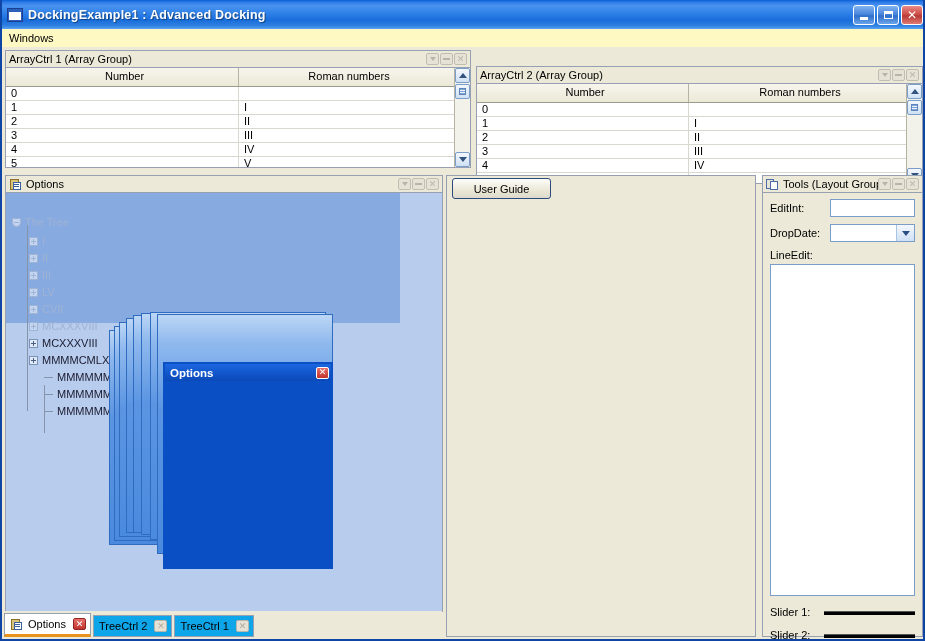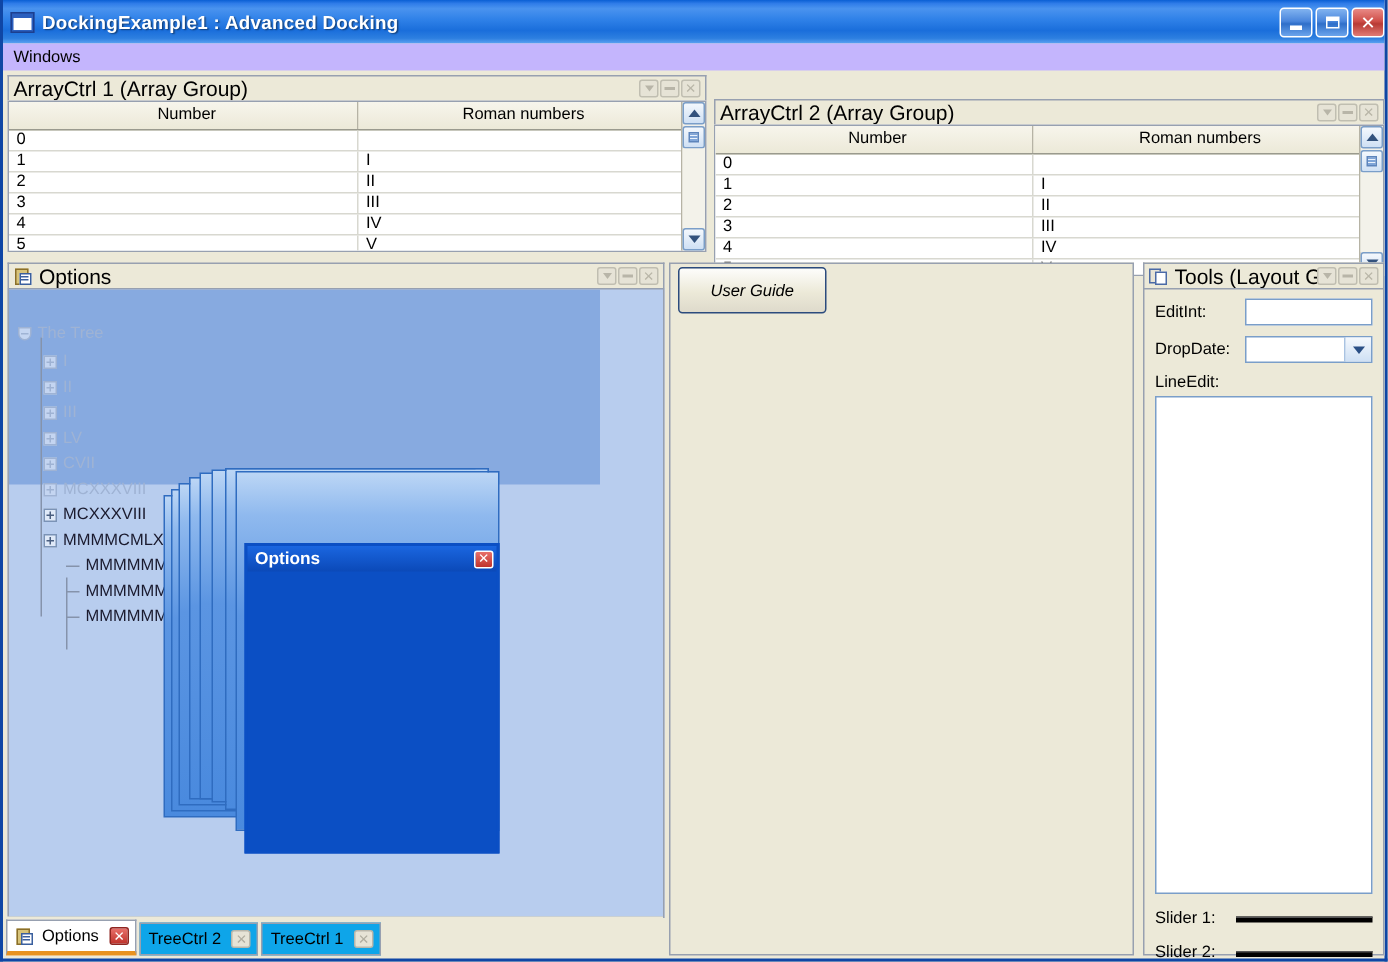--- a/index.html
+++ b/index.html
@@ -22,30 +22,30 @@
   .tb-btns{margin-left:auto;display:flex;align-items:center;gap:2px;padding-right:4px;}
   .tb-btn{width:22px;height:20px;border:1px solid #ffffff;border-radius:3px;box-sizing:border-box;
      display:flex;align-items:center;justify-content:center;position:relative;
      background:linear-gradient(to bottom,#81b3f0,#4a86dc 45%,#2f6fc9 55%,#6ba4ec);}
   .tb-btn.close{background:linear-gradient(to bottom,#e88a86,#cf4f49 45%,#b83a34 55%,#e07a74);}
   .gl-min{display:block;width:8px;height:3px;background:#fff;margin-top:7px;}
   .gl-max{display:block;width:9px;height:8px;border:1.5px solid #fff;border-top-width:3px;box-sizing:border-box;}
   .gl-x{color:#fff;font-size:12px;font-weight:bold;line-height:1;}
 
   
-  .menubar{position:absolute;left:0;top:29px;width:921px;height:18px;background:#c4b5fd;
+  .menubar{position:absolute;left:0;top:29px;width:921px;height:18px;background:#fef9c3;
      display:flex;align-items:center;}
   .menu-item{padding:1px 7px;font-size:11px;color:#000;}
 
   
   .panel{position:absolute;box-sizing:border-box;background:#ece9d8;}
   .panel-cap{height:17px;background:#ece9d8;display:flex;align-items:center;
      border:1px solid #97a0b0;border-bottom:none;box-sizing:border-box;}
   .cap-ico{width:14px;height:13px;margin-left:3px;margin-right:3px;flex:0 0 auto;position:relative;}
-  .cap-title{font-size:14px;color:#000;white-space:nowrap;overflow:hidden;flex:1 1 auto;padding-left:3px;}
+  .cap-title{font-size:11px;color:#000;white-space:nowrap;overflow:hidden;flex:1 1 auto;padding-left:3px;}
   .cap-btns{display:flex;gap:1px;padding-right:3px;flex:0 0 auto;}
   .cbtn{width:13px;height:12px;border:1px solid #b9b7ab;background:#e6e3d6;border-radius:2px;
      box-sizing:border-box;display:flex;align-items:center;justify-content:center;opacity:.85;}
   .cbtn span{display:block;}
   .cb-dn{width:0;height:0;border-left:3.5px solid transparent;border-right:3.5px solid transparent;border-top:4px solid #b0ada0;}
   .cb-dash{width:7px;height:2px;background:#b0ada0;}
   .cb-x{font-size:9px;color:#b0ada0;font-weight:bold;line-height:1;}
 
   
   .tblwrap{border:1px solid #97a0b0;background:#fff;position:absolute;box-sizing:border-box;display:flex;}
@@ -394,21 +394,21 @@
   </div>
 
   <div class="dlg" style="left:161px;top:362px;width:170px;height:207px;">
     <div class="dlg-cap">
       <div class="dlg-title">Options</div>
       <div class="dlg-x">✕</div>
     </div>
   </div>
 
   <div class="work" style="left:444px;top:175px;width:310px;height:462px;"></div>
-  <div class="btn" style="left:450px;top:178px;width:99px;height:31px;font-style:italic;">User Guide</div>
+  <div class="btn" style="left:450px;top:178px;width:99px;height:21px;">User Guide</div>
 
   <div class="panel" style="left:760px;top:175px;width:161px;height:462px;">
     <div class="panel-cap" style="width:161px;">
       <div class="cap-ico">
         <div class="ico-book">
             <div class="b1"></div>
             <div class="b2"></div>
           </div>
       </div>
       <div class="cap-title" style="padding-left:0;">Tools (Layout Group)</div>

